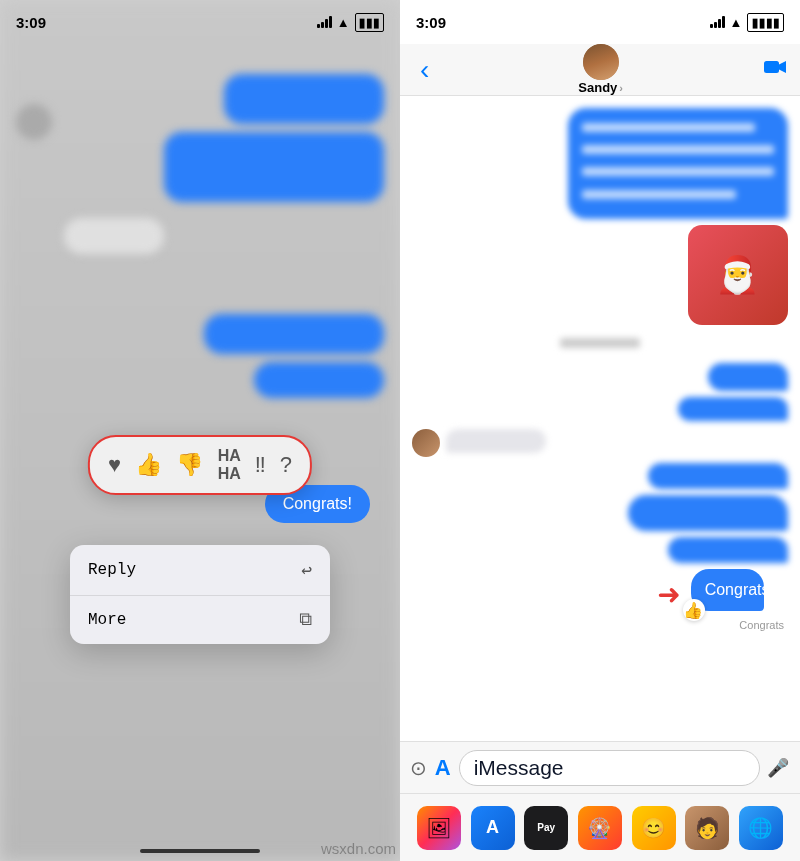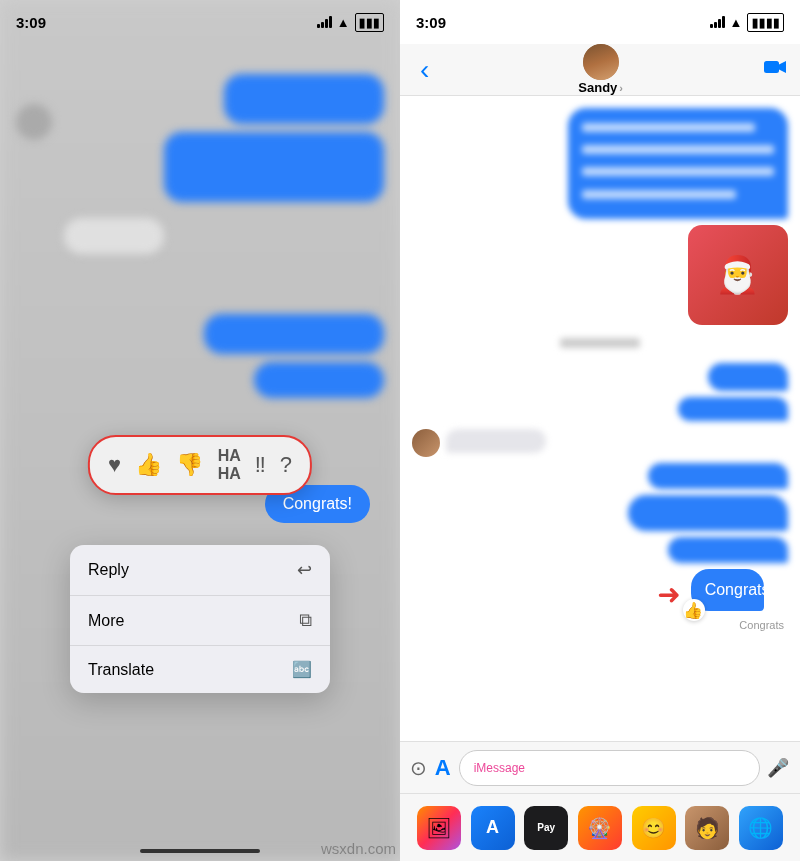--- a/index.html
+++ b/index.html
@@ -137,20 +137,21 @@
       top: 545px;
       left: 50%;
       transform: translateX(-50%);
       width: 260px;
       background: rgba(240, 240, 245, 0.97);
       border-radius: 14px;
       overflow: hidden;
       box-shadow: 0 8px 30px rgba(0,0,0,0.2);
       z-index: 30;
       backdrop-filter: blur(20px);
+      font-family: Liberation Mono, monospace;
     }
 
     .context-menu-item {
       display: flex;
       justify-content: space-between;
       align-items: center;
       padding: 14px 18px;
       font-size: 16px;
       color: #000;
       border-bottom: 1px solid rgba(0,0,0,0.1);
@@ -534,24 +535,20 @@
 
   <div class="context-menu">
     <div class="context-menu-item">
       <span>Reply</span>
       <span class="menu-icon">↩</span>
     </div>
     <div class="context-menu-item">
       <span>More</span>
       <span class="menu-icon">⧉</span>
     </div>
-    <div class="context-menu-item">
-      <span>Translate</span>
-      <span class="menu-icon" style="font-size:16px;">🔤</span>
-    </div>
   </div>
 
   <div class="home-indicator"></div>
 
   <div class="watermark">wsxdn.com</div>
 </div>
 
 <div class="right-panel">
 
   <div class="status-bar-right">
@@ -642,21 +639,21 @@
     </div>
 
     <div class="delivered-text">Congrats</div>
 
   </div>
 
   <div class="input-bar">
     <span class="input-icon">⊙</span>
     <span class="input-icon" style="font-size:22px;font-weight:bold;color:#007aff;">A</span>
     <div class="input-field">
-      <span style="color:#ec4899;font-size:12px;">iMessage</span>
+      <span style="color:#0f172a;font-size:21px;">iMessage</span>
     </div>
     <span class="mic-icon">🎤</span>
   </div>
 
   <div class="app-dock">
     <div class="dock-icon dock-photos">
       <span style="font-size:20px;">🖼</span>
     </div>
     <div class="dock-icon dock-appstore">
       <span style="font-size:18px;color:white;font-weight:bold;">A</span>

